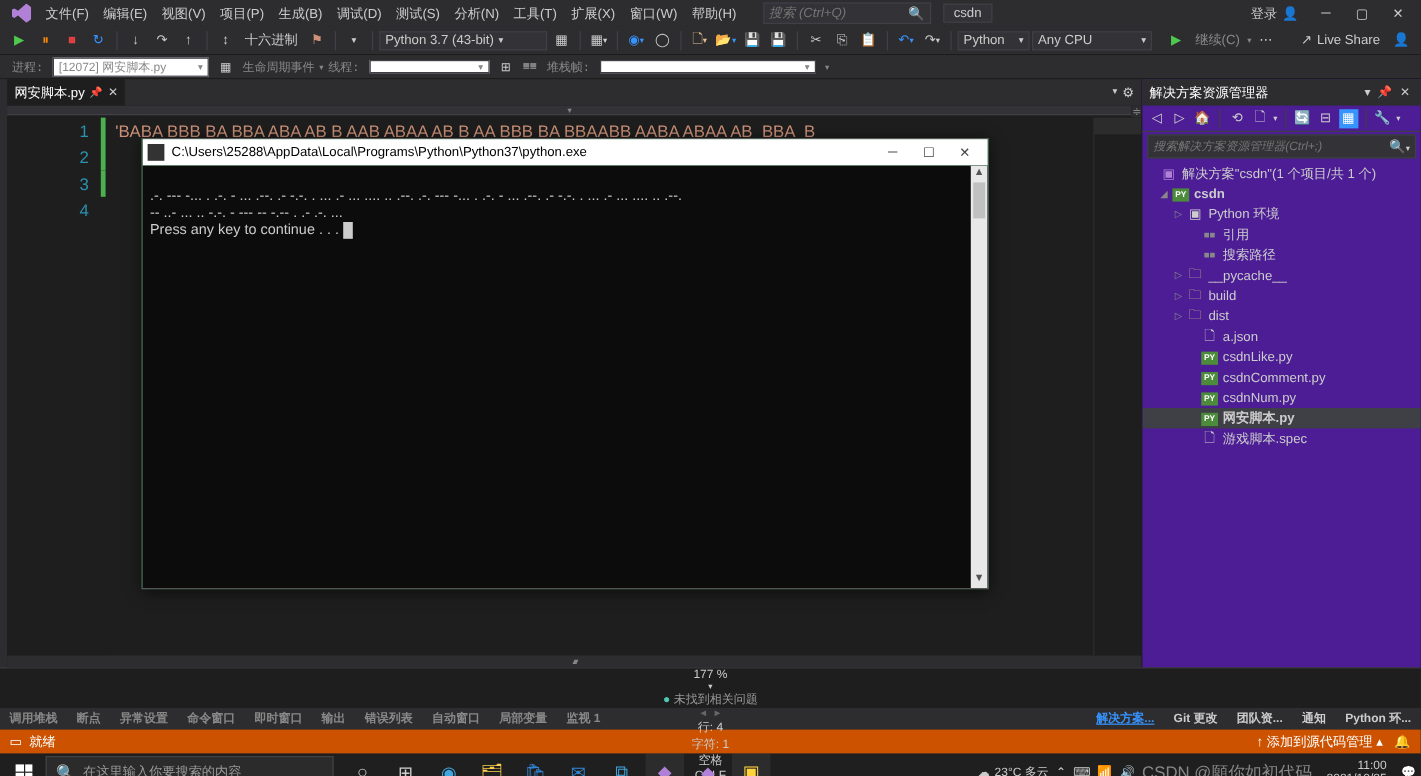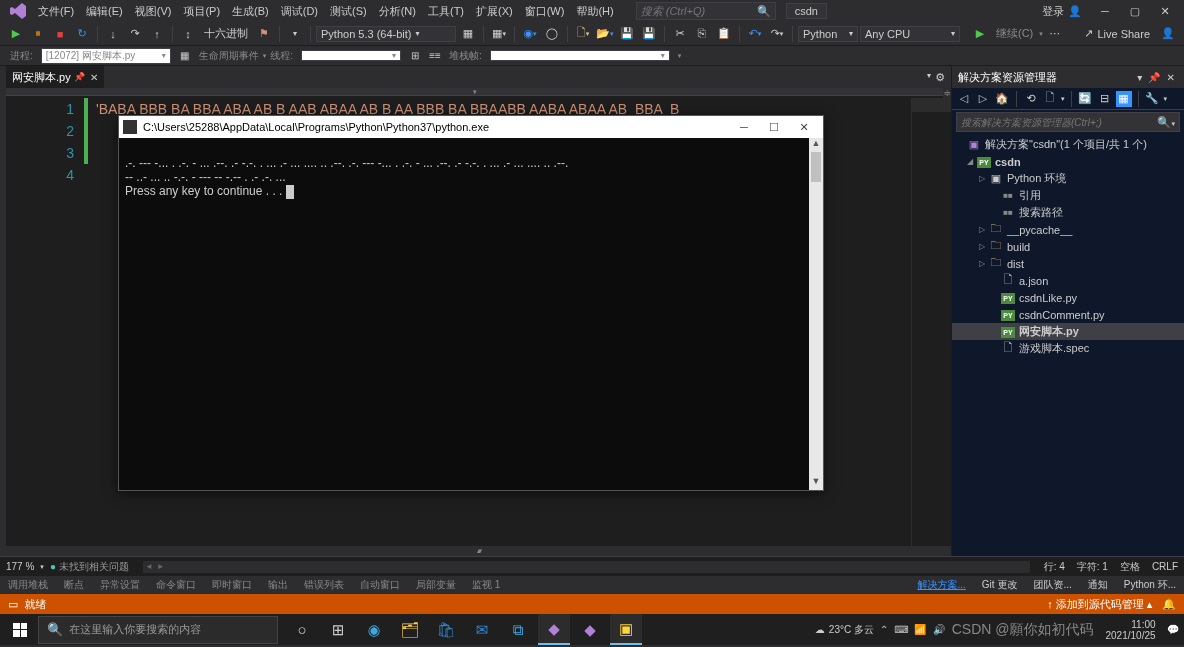--- a/index.html
+++ b/index.html
@@ -31,21 +31,21 @@
 .tdrop.w140 { width:140px; }
 .tdrop.w60 { width:60px; }
 .tdrop.w100 { width:100px; }
 .liveshare { color:#ccc; display:flex; align-items:center; gap:4px; padding:0 6px; }
 .icon-blue { color:#3794ff; }
 .icon-yellow { color:#e2c08d; }
 .icon-orange { color:#ce9178; }
 
 
 .toolbar2 { height:20px; background:#2d2d30; display:flex; align-items:center; padding:0 6px; font-size:10px; color:#888; border-bottom:1px solid #1c1c1c; }
-.toolbar2 .lbl { padding:0 4px; }
+.toolbar2 .lbl { padding:0 4px;font-family:Liberation Mono, monospace; }
 .toolbar2 .dd { background:#ffffff; border:1px solid #3f3f46; padding:0px 4px; margin:0 4px; min-width:100px; display:flex; align-items:center; }
 .toolbar2 .dd .arrow { margin-left:auto; font-size:8px; }
 
 
 .mainrow { display:flex; height:490px; }
 .left-rail { width:6px; background:#2d2d30; }
 .editor-pane { flex:1; background:#1e1e1e; display:flex; flex-direction:column; position:relative; }
 .tabbar { height:22px; background:#2d2d30; display:flex; align-items:center; }
 .tab { background:#1e1e1e; color:#fff; padding:2px 6px; display:flex; align-items:center; gap:4px; height:22px; position:relative; }
 .tab .pin { font-size:9px; color:#888; }
@@ -77,21 +77,21 @@
 .console-title-spacer { flex:1; }
 .console-title .cwin { width:30px; text-align:center; color:#444; }
 .console-body { flex:1; background:#0c0c0c; color:#ccc; font-family:Consolas,monospace; font-size:12px; padding:4px 6px; white-space:pre; position:relative; overflow:hidden; }
 .console-scroll { position:absolute; right:0; top:0; width:14px; height:100%; background:#e8e8e8; display:flex; flex-direction:column; }
 .console-scroll .arr { height:14px; text-align:center; font-size:9px; color:#555; }
 .console-scroll .thumb { background:#c0c0c0; margin:0 2px; height:30px; }
 .console-scroll .track { flex:1; }
 .cursor { display:inline-block; width:8px; height:14px; background:#ccc; vertical-align:middle; }
 
 
-.right-pane { width:233px; background:#0f172a; display:flex; flex-direction:column; border-left:1px solid #1c1c1c; }
+.right-pane { width:233px; background:#4c1d95; display:flex; flex-direction:column; border-left:1px solid #1c1c1c; }
 .rp-title { height:22px; background:#2d2d30; color:#fff; display:flex; align-items:center; padding:0 6px; font-size:11px; }
 .rp-title-spacer { flex:1; }
 .rp-title .act { padding:0 3px; font-size:10px; color:#ccc; }
 .rp-toolbar { height:22px; display:flex; align-items:center; padding:0 4px; gap:3px; border-bottom:1px solid #3f3f46; }
 .rp-toolbar .tb { width:16px; height:16px; display:flex; align-items:center; justify-content:center; font-size:11px; }
 .rp-search { height:20px; margin:2px 4px; background:#333337; border:1px solid #3f3f46; display:flex; align-items:center; padding:0 4px; }
 .rp-search input { flex:1; background:none; border:none; color:#888; font-size:10px; outline:none; font-style:italic; }
 .tree { flex:1; overflow:auto; padding:2px 0; }
 .tnode { display:flex; align-items:center; height:17px; padding-right:4px; font-size:11px; color:#ccc; }
 .tnode.selected { background:#3f3f46; }
@@ -100,30 +100,30 @@
 .tnode .exp.closed::before { content:"▷"; }
 .tnode .exp.none::before { content:""; }
 .tnode .ico { width:16px; text-align:center; margin-right:3px; }
 .ico-sln { color:#b180d7; }
 .ico-py { background:#4b8b3b; color:#fff; font-size:7px; width:14px; height:11px; display:inline-flex; align-items:center; justify-content:center; font-weight:bold; }
 .ico-folder { color:#dcb67a; }
 .ico-file { color:#ccc; }
 .ico-ref { color:#888; font-size:8px; }
 
 
-.infobar { height:20px; background:#1e1e1e; display:flex; align-items:center; font-size:10px; color:#ccc; border-top:1px solid #3f3f46; }
+.infobar { height:34px; background:#1e1e1e; display:flex; align-items:center; font-size:10px; color:#ccc; border-top:1px solid #3f3f46;flex-direction:column; }
 .infobar .seg { padding:0 6px; }
 .infobar .seg.warn { color:#999; display:flex; align-items:center; gap:3px; }
 .infobar .warn-icon { color:#4ec9b0; }
 .infobar .hscroll { flex:1; margin:0 8px; height:12px; background:#2d2d30; display:flex; align-items:center; }
 .infobar .hscroll::before, .infobar .hscroll::after { content:"◄"; font-size:8px; padding:0 2px; color:#666; }
 .infobar .hscroll::after { content:"►"; }
 
 
-.bottomtabs { height:18px; background:#2d2d30; display:flex; align-items:center; font-size:10px; }
+.bottomtabs { height:18px; background:#2d2d30; display:flex; align-items:center; font-size:10px;font-weight:bold; }
 .btab { padding:2px 8px; color:#888; }
 .btab-right { margin-left:auto; display:flex; }
 .btab-right .btab { color:#3794ff; }
 .btab-right .btab:first-child { text-decoration:underline; }
 
 
 .statusbar { height:20px; background:#cc5200; color:#fff; display:flex; align-items:center; padding:0 8px; font-size:11px; }
 .statusbar .sbicon { margin-right:6px; }
 .statusbar .sbspacer { flex:1; }
 
@@ -186,21 +186,21 @@
   <div class="tbtn">↷</div>
   <div class="tbtn">↑</div>
   <div class="tsep"></div>
   <div class="tbtn">↕</div>
   <div class="ttext">十六进制</div>
   <div class="tbtn icon-orange">⚑</div>
   <div class="tsep"></div>
   <div class="tbtn" style="font-size:8px">▾</div>
   <div class="tsep"></div>
   <div class="tdrop w140">
-      <span>Python 5.3 (64-bit)</span>
+      <span>Python 3.7 (43-bit)</span>
       <span class="arrow">▾</span>
     </div>
   <div class="tbtn">▦</div>
   <div class="tsep"></div>
   <div class="tbtn">▦<span style="font-size:7px">▾</span></div>
   <div class="tsep"></div>
   <div class="tbtn refresh-blue">◉<span style="font-size:7px">▾</span></div>
   <div class="tbtn">◯</div>
   <div class="tsep"></div>
   <div class="tbtn icon-yellow">🗋<span style="font-size:7px">▾</span></div>
@@ -375,20 +375,25 @@
         </div>
       <div class="tnode" style="padding-left:36px">
           <span class="exp none"></span>
           <span class="ico"><span class="ico-py">PY</span></span>
           <span>csdnLike.py</span>
         </div>
       <div class="tnode" style="padding-left:36px">
           <span class="exp none"></span>
           <span class="ico"><span class="ico-py">PY</span></span>
           <span>csdnComment.py</span>
+        </div>
+      <div class="tnode" style="padding-left:36px">
+          <span class="exp none"></span>
+          <span class="ico"><span class="ico-py">PY</span></span>
+          <span>csdnNum.py</span>
         </div>
       <div class="tnode selected" style="padding-left:36px">
           <span class="exp none"></span>
           <span class="ico"><span class="ico-py">PY</span></span>
           <span style="font-weight:bold">网安脚本.py</span>
         </div>
       <div class="tnode" style="padding-left:36px">
           <span class="exp none"></span>
           <span class="ico ico-file">🗋</span>
           <span>游戏脚本.spec</span>

